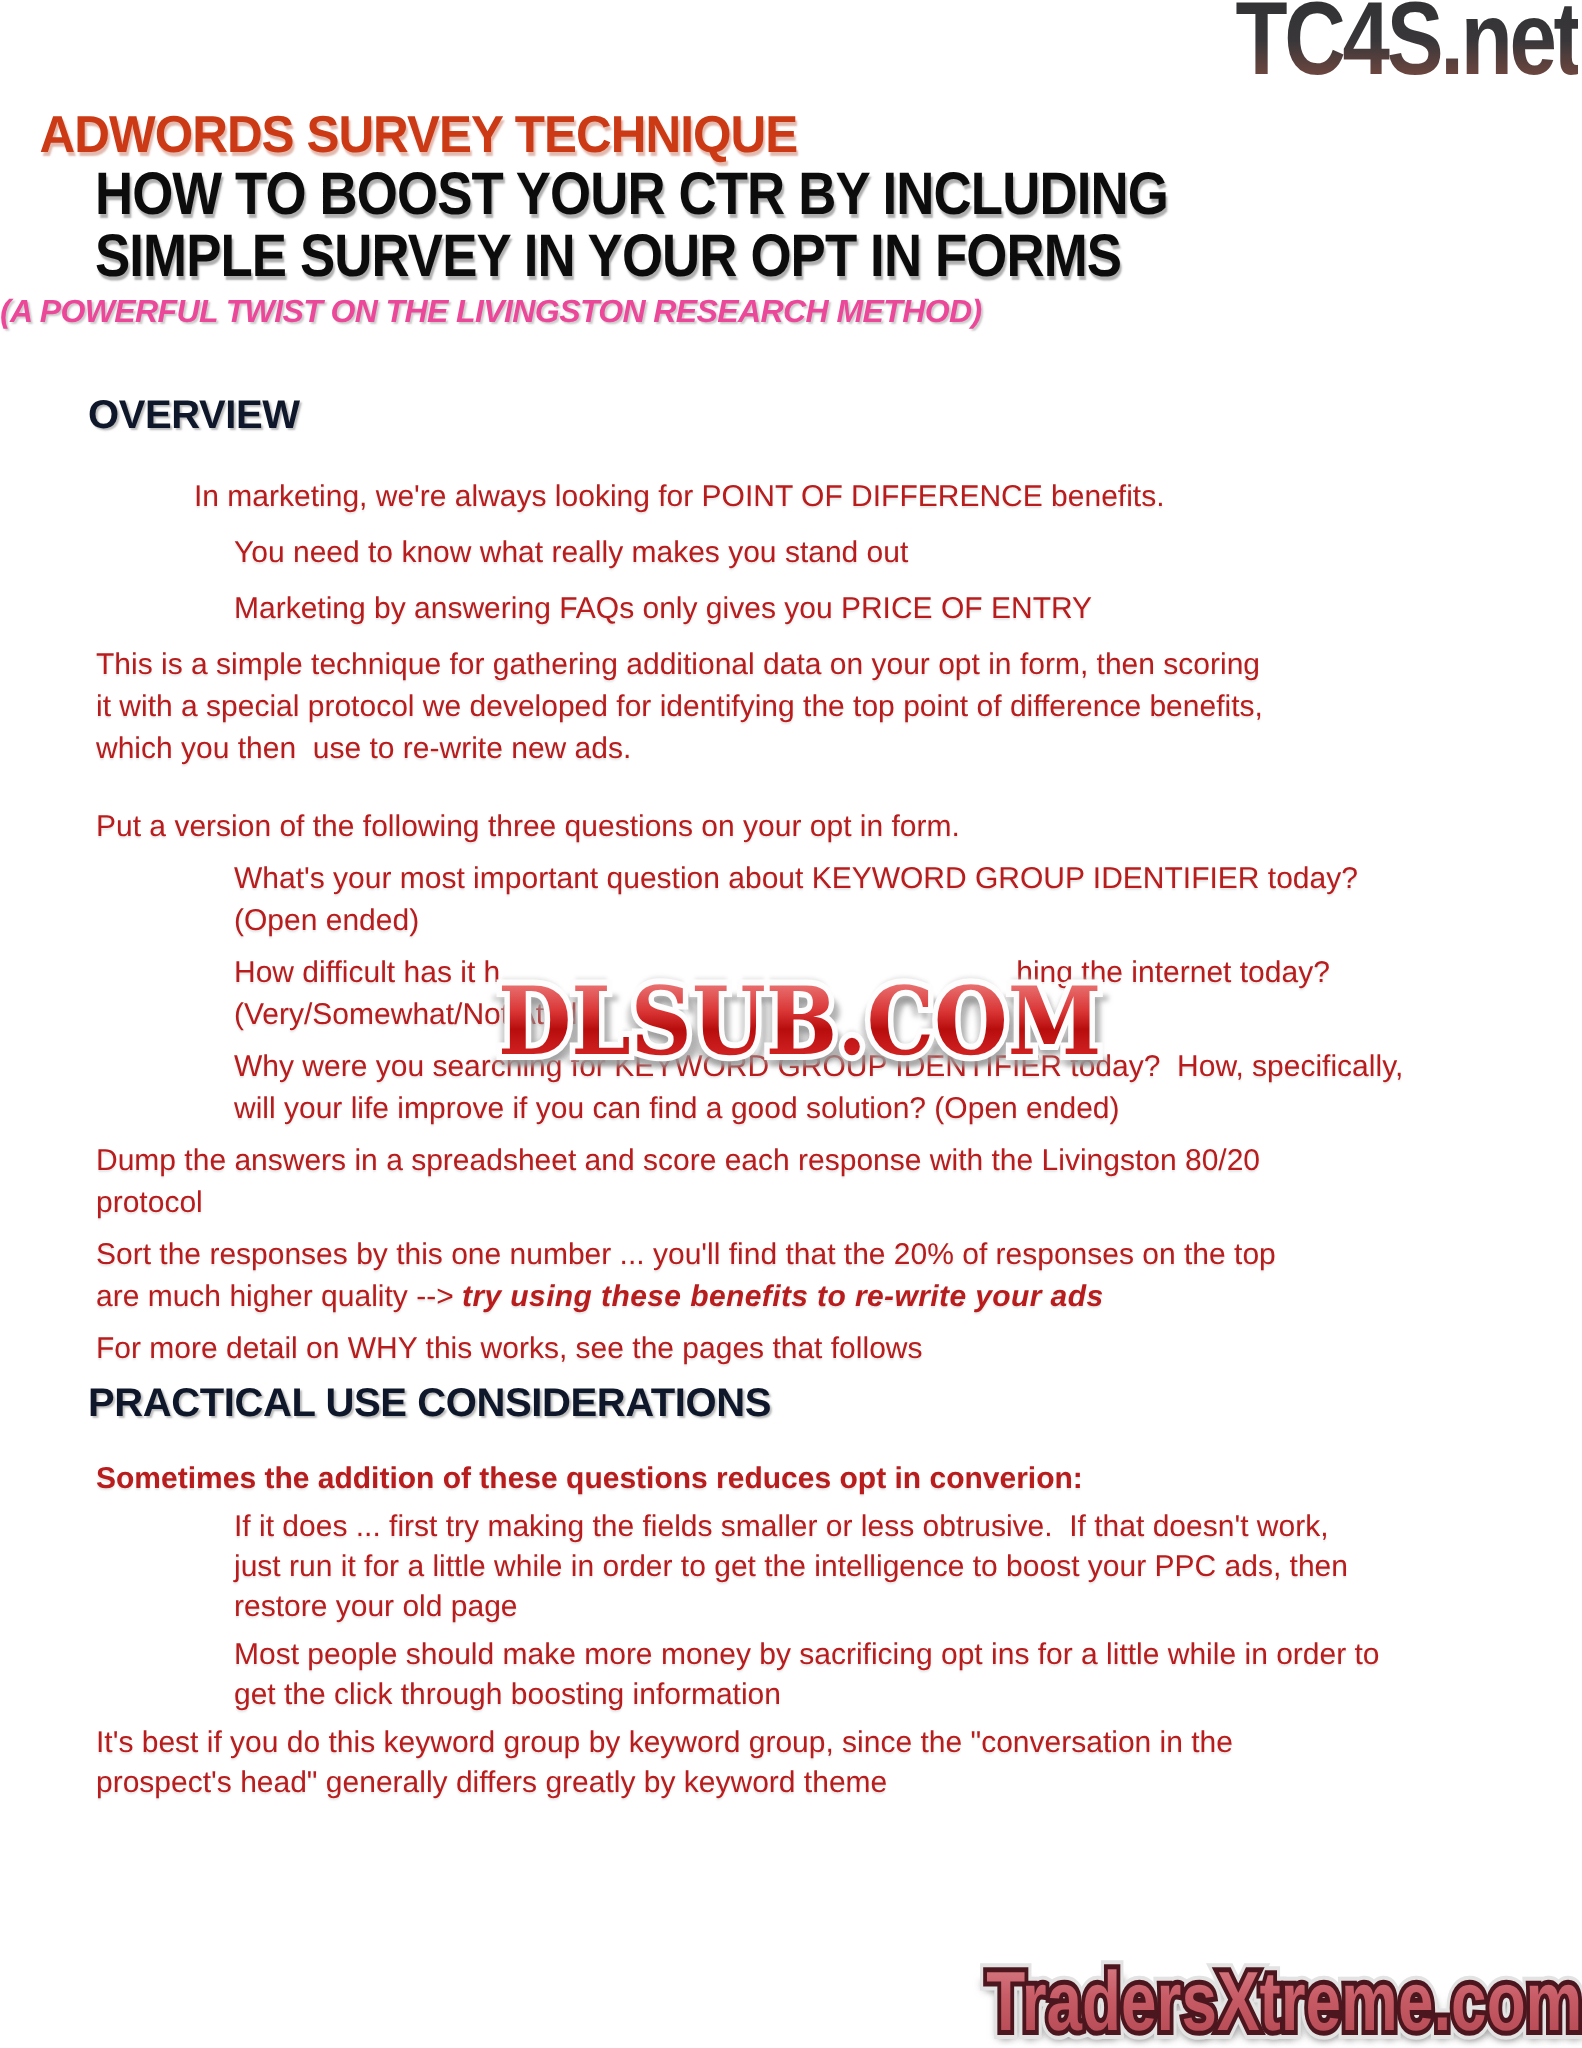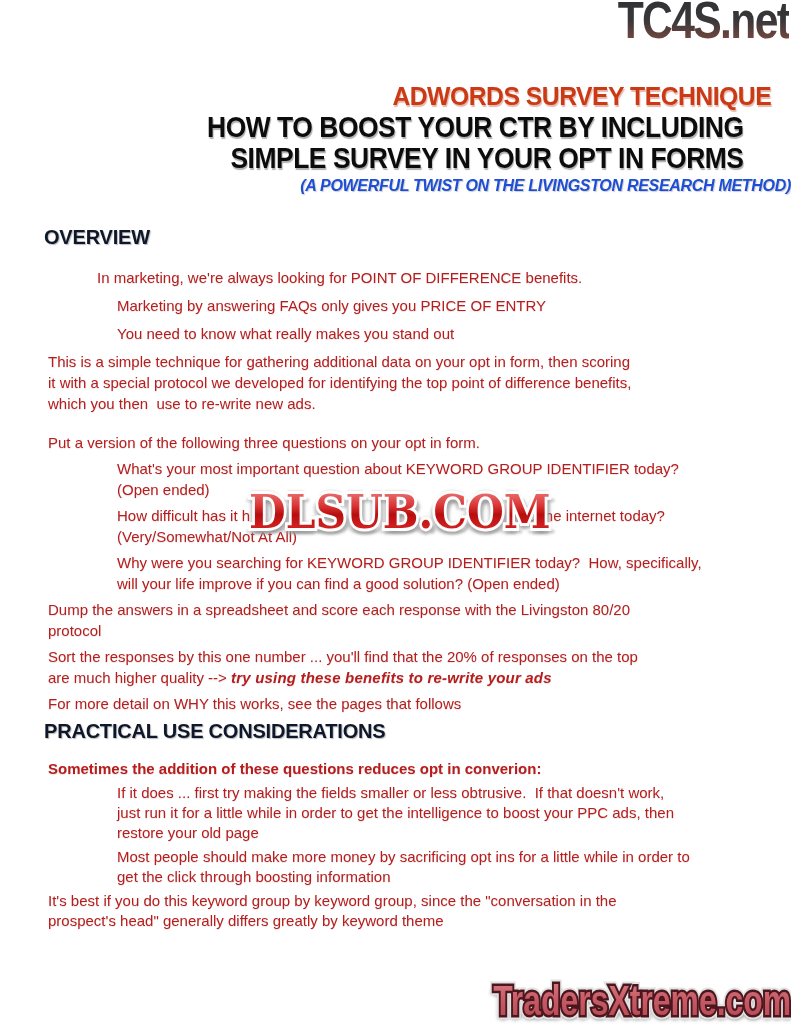--- a/index.html
+++ b/index.html
@@ -47,32 +47,32 @@
                  -4px 4px 4px rgba(160,160,160,.6);
   }
   .tx-outline { position:absolute; left:0; top:0; color:#4b161d; -webkit-text-stroke:5px #4b161d; }
   .tx-fill {
     position:absolute; left:0; top:0;
     background:linear-gradient(180deg,#d98087 0%,#c75b66 45%,#b14651 100%);
     -webkit-background-clip:text; background-clip:text; color:transparent;
   }
 
   
-  .header { padding-top:81px; text-align:right; }
+  .header { padding-top:52px; text-align:left; }
   .kicker {
     font-size:26px; font-weight:bold; color:#cb3a15; letter-spacing:-0.5px; line-height:30px;
     transform:scaleX(0.95); text-shadow:1px 2px 1px rgba(190,100,75,.45);
   }
   .title-line {
     font-size:30px; font-weight:bold; color:#0c0c0c; letter-spacing:-0.5px; line-height:31px;
     transform:scaleX(0.88); text-shadow:1px 2px 1px rgba(110,110,110,.55);
   }
   .subtitle {
     margin-top:3px; font-size:16px; font-weight:bold; font-style:italic;
-    letter-spacing:-0.3px; color:#1d4ed8; line-height:20px;
+    letter-spacing:-0.3px; color:#ec4899; line-height:20px;
     text-shadow:1px 1px 1px rgba(140,140,140,.45);
   }
 
   
   h2.sec {
     margin:0 0 0 44px; font-size:20px; font-weight:bold; color:#0f172a;
     letter-spacing:-0.2px; line-height:23px;
     text-shadow:1px 1px 1px rgba(120,120,120,.5);
   }
   section.overview    { margin-top:30px; }
@@ -105,22 +105,22 @@
     <div class="kicker">ADWORDS SURVEY TECHNIQUE</div>
     <div class="title-line">HOW TO BOOST YOUR CTR BY INCLUDING</div>
     <div class="title-line">SIMPLE SURVEY IN YOUR OPT IN FORMS</div>
     <div class="subtitle">(A POWERFUL TWIST ON THE LIVINGSTON RESEARCH METHOD)</div>
   </header>
 
   <section class="overview">
     <h2 class="sec">OVERVIEW</h2>
     <div class="paras">
       <p class="l1b">In marketing, we're always looking for POINT OF DIFFERENCE benefits.</p>
+      <p class="l2">You need to know what really makes you stand out</p>
       <p class="l2">Marketing by answering FAQs only gives you PRICE OF ENTRY</p>
-      <p class="l2">You need to know what really makes you stand out</p>
       <p class="l1">This is a simple technique for gathering additional data on your opt in form, then scoring
 it with a special protocol we developed for identifying the top point of difference benefits,
 which you then  use to re-write new ads.</p>
     </div>
   </section>
 
   <section class="instructions">
     <div class="paras">
       <p class="l1">Put a version of the following three questions on your opt in form.</p>
       <p class="l2">What's your most important question about KEYWORD GROUP IDENTIFIER today?

